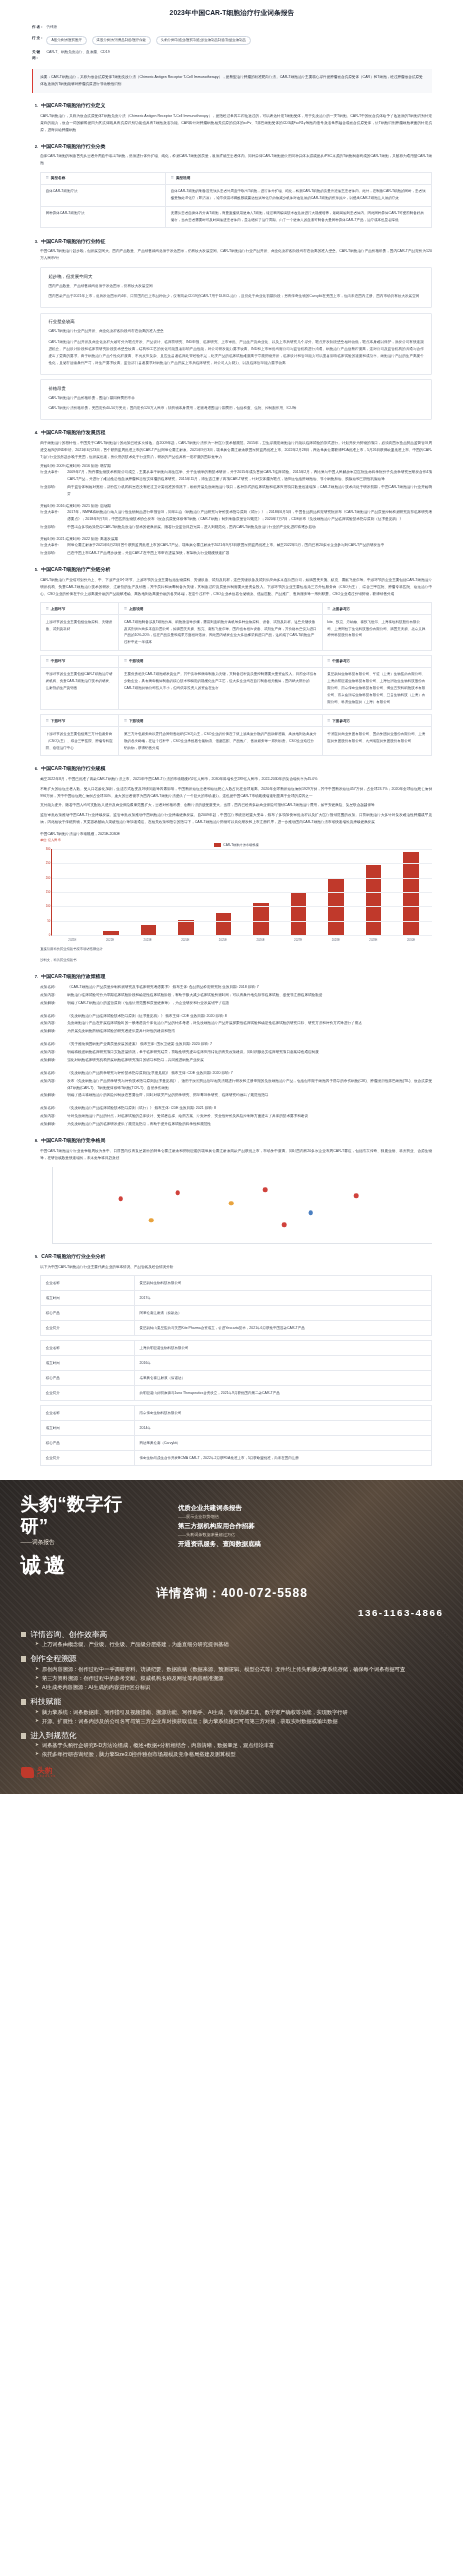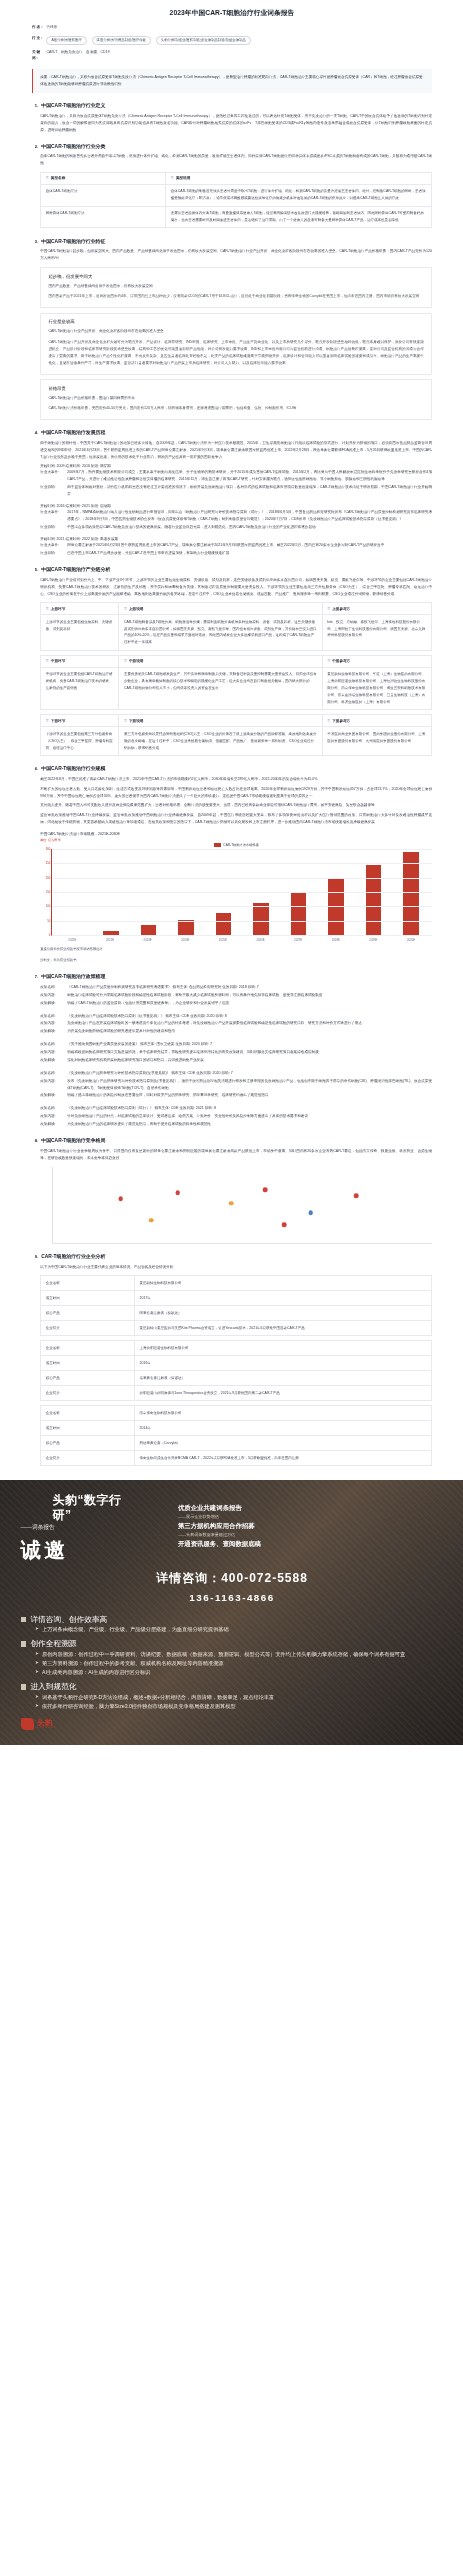--- a/index.html
+++ b/index.html
@@ -150,29 +150,29 @@
     background:linear-gradient(135deg,#2b2725 0%,#3a332e 25%,#5a4b3d 50%,#3a332e 75%,#241f1d 100%);
     color:#f3efe9; padding:13.4px 20.6px 15.5px; position:relative; overflow:hidden;
   }
   .promo:before{
     content:""; position:absolute; inset:0;
     background:repeating-linear-gradient(45deg, rgba(255,255,255,.035) 0 1.5px, rgba(0,0,0,0) 1.5px 4.6px);
     pointer-events:none;
   }
   .promo-top{ display:flex; align-items:flex-start; gap:9.3px; position:relative;}
   .promo-brand{ flex:0 0 108px; }
-  .promo-brand .b1{ font-size:12px; font-weight:bold; color:#ffffff; letter-spacing:0.5px; line-height:1.25;margin-left:32px;}
+  .promo-brand .b1{ font-size:18px; font-weight:bold; color:#ffffff; letter-spacing:0.5px; line-height:1.25;}
   .promo-brand .b2{ font-size:5.7px; color:#efe7dc; margin-top:1px;}
   .promo-invite{ font-size:20.6px; font-weight:bold; color:#ffffff; line-height:1.05; letter-spacing:3.1px; margin-top:7.2px;}
   .promo-list{ flex:1; padding-top:3.1px;}
   .promo-list li{ list-style:none; font-size:6.4px; color:#ffffff; margin-bottom:3.1px; font-weight:bold;}
   .promo-list li .sub{ display:block; font-size:4.1px; font-weight:normal; color:#d9cfc2; margin-top:1px;}
   .promo-phone{ text-align:center; margin-top:9.3px; position:relative;}
   .promo-phone .p1{ font-size:12px; font-weight:bold; color:#ffffff; letter-spacing:1px;}
-  .promo-phone .p2{ font-size:9.8px; font-weight:bold; color:#ffffff; margin-top:5.2px; letter-spacing:1.5px;}
+  .promo-phone .p2{ font-size:9.8px; font-weight:bold; color:#ffffff; margin-top:5.2px; letter-spacing:1.5px;text-align:right;}
   .feat{ margin-top:11.3px; position:relative;}
   .feat-item{ margin-bottom:5.7px;}
   .feat-h{ display:flex; align-items:center; gap:4.1px;}
   .feat-h .sq{ width:5.7px; height:5.7px; background:#cfc7b6; display:inline-block;}
   .feat-h .t{ font-size:7.7px; color:#ffffff; font-weight:normal;}
   .feat-p{ display:flex; gap:3.1px; margin:1.5px 0 0 14.4px; }
   .feat-p .ar{ color:#d8cfc0; font-size:4.6px; flex:0 0 auto;}
   .feat-p .tx{ font-size:5.2px; color:#efe9e0; line-height:1.45;}
   .promo-logo{ display:flex; align-items:center; gap:3.1px; margin-top:8.2px; position:relative;}
   .promo-logo .mark{ width:13.4px; height:11.3px; background:#c0392b; border-radius:1.5px 4.6px 1.5px 4.6px;}
@@ -636,20 +636,34 @@
             <span class="tx">第三方资料溯源：创作过程中的参考文献、权威机构名称及网址等内容精准溯源</span>
           </div>
           <div class="feat-p">
             <span class="ar">➤</span>
             <span class="tx">AI生成类内容溯源：AI生成的内容进行区分标识</span>
           </div>
         </div>
         <div class="feat-item">
           <div class="feat-h">
             <span class="sq"></span>
+            <span class="t">科技赋能</span>
+          </div>
+          <div class="feat-p">
+            <span class="ar">➤</span>
+            <span class="tx">脑力擎系统：词条数据库、写作指引及视频指南、溯源功能、写作助手、AI生成、专家访谈工具、数字资产确权等功能，实现数字行研</span>
+          </div>
+          <div class="feat-p">
+            <span class="ar">➤</span>
+            <span class="tx">开源、扩展性：词条内涉及的公司名可与第三方企业库对接获取信息；脑力擎系统接口可与第三方对接，获取实时数据或输出数据</span>
+          </div>
+        </div>
+        <div class="feat-item">
+          <div class="feat-h">
+            <span class="sq"></span>
             <span class="t">进入到规范化</span>
           </div>
           <div class="feat-p">
             <span class="ar">➤</span>
             <span class="tx">词条基于头豹行企研究8-D方法论组成，概述+数据+分析相结合，内容清晰，数据量足，观点结论丰富</span>
           </div>
           <div class="feat-p">
             <span class="ar">➤</span>
             <span class="tx">依托多年行研咨询经验，脑力擎Size3.0控件独创市场规模及竞争格局搭建及测算模型</span>
           </div>

